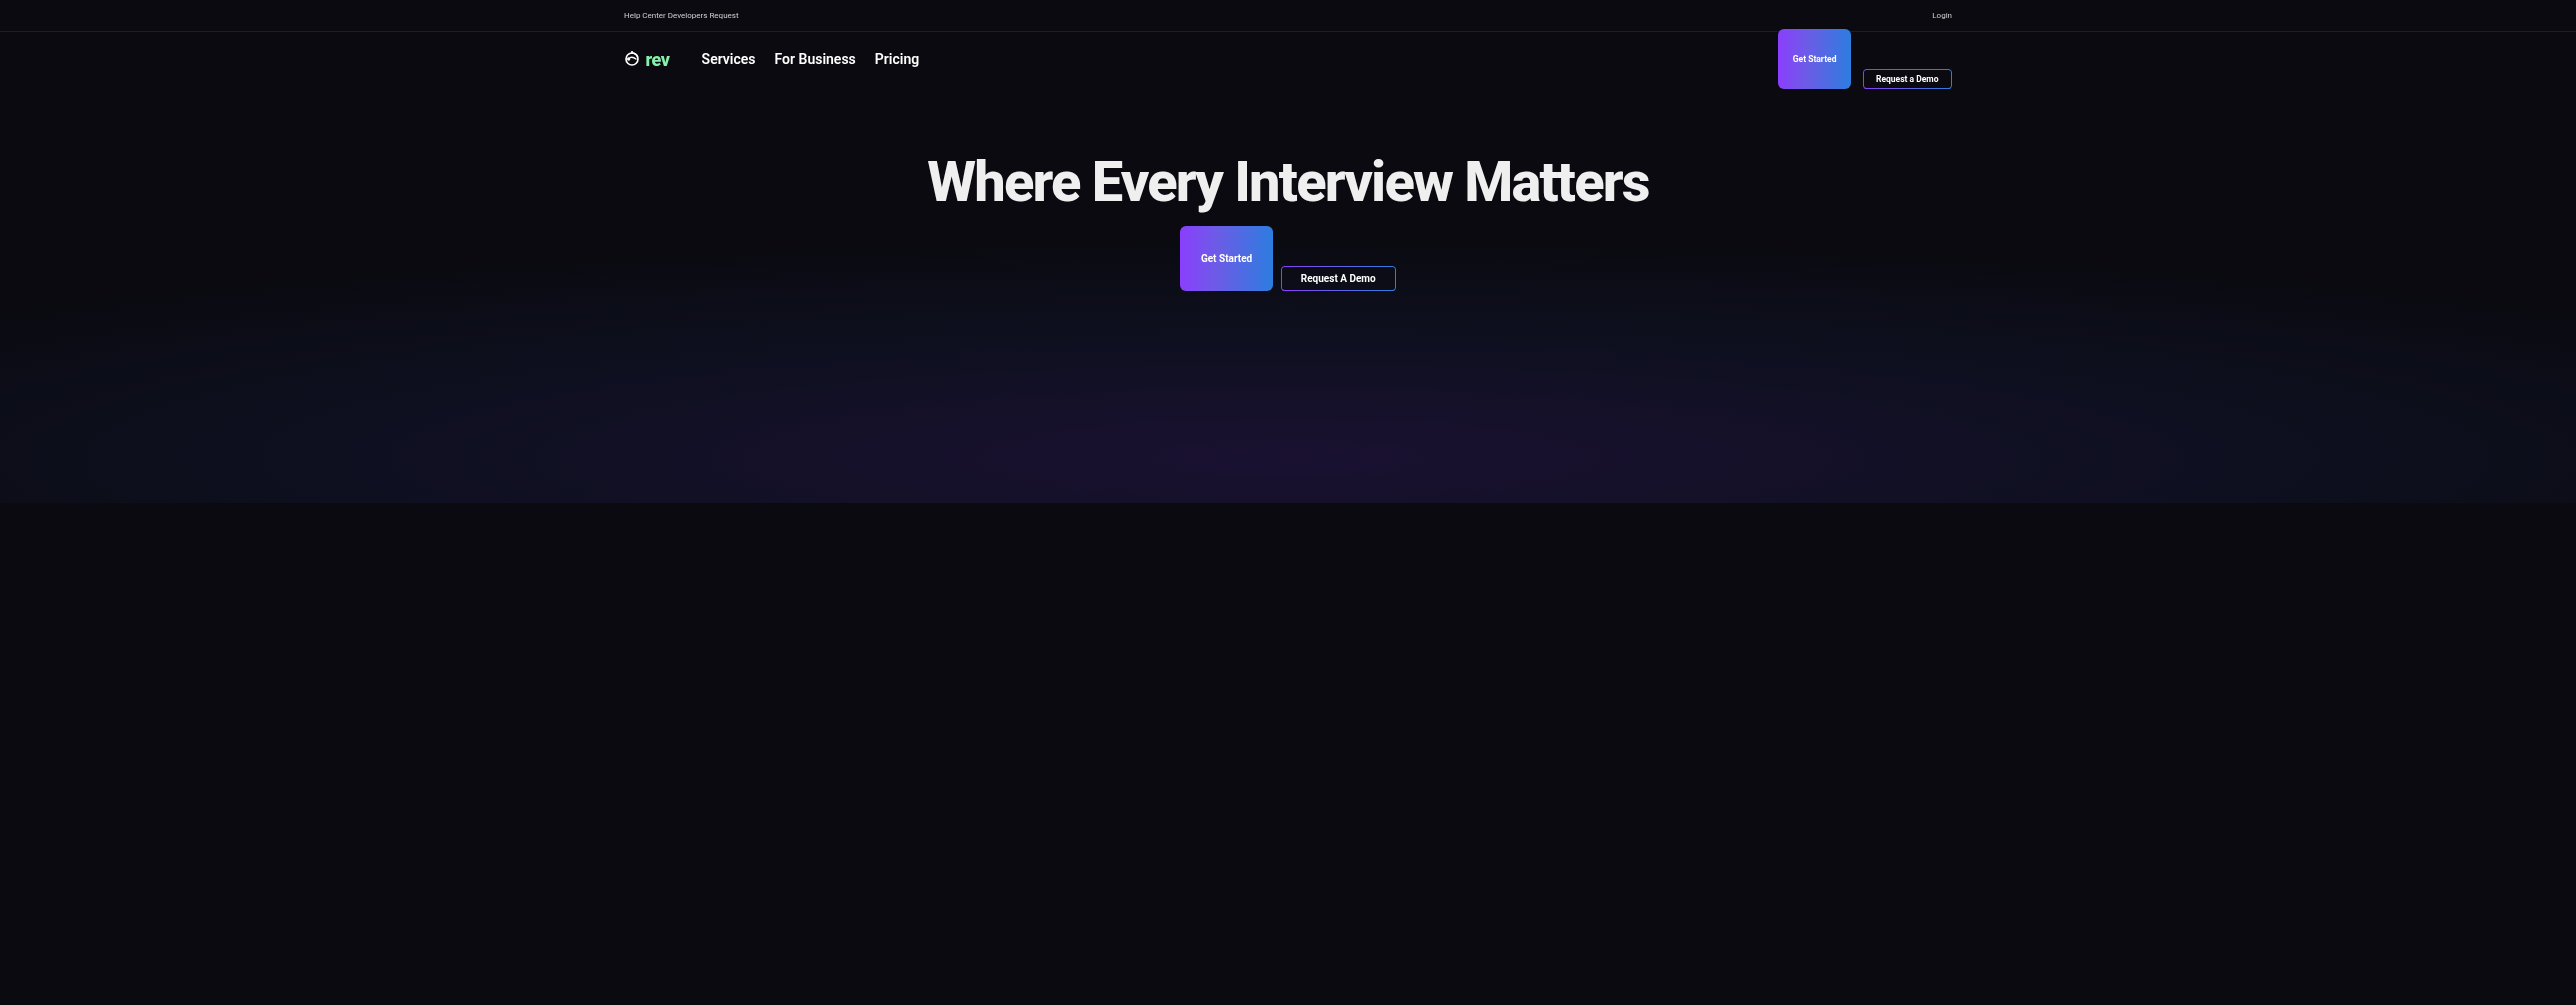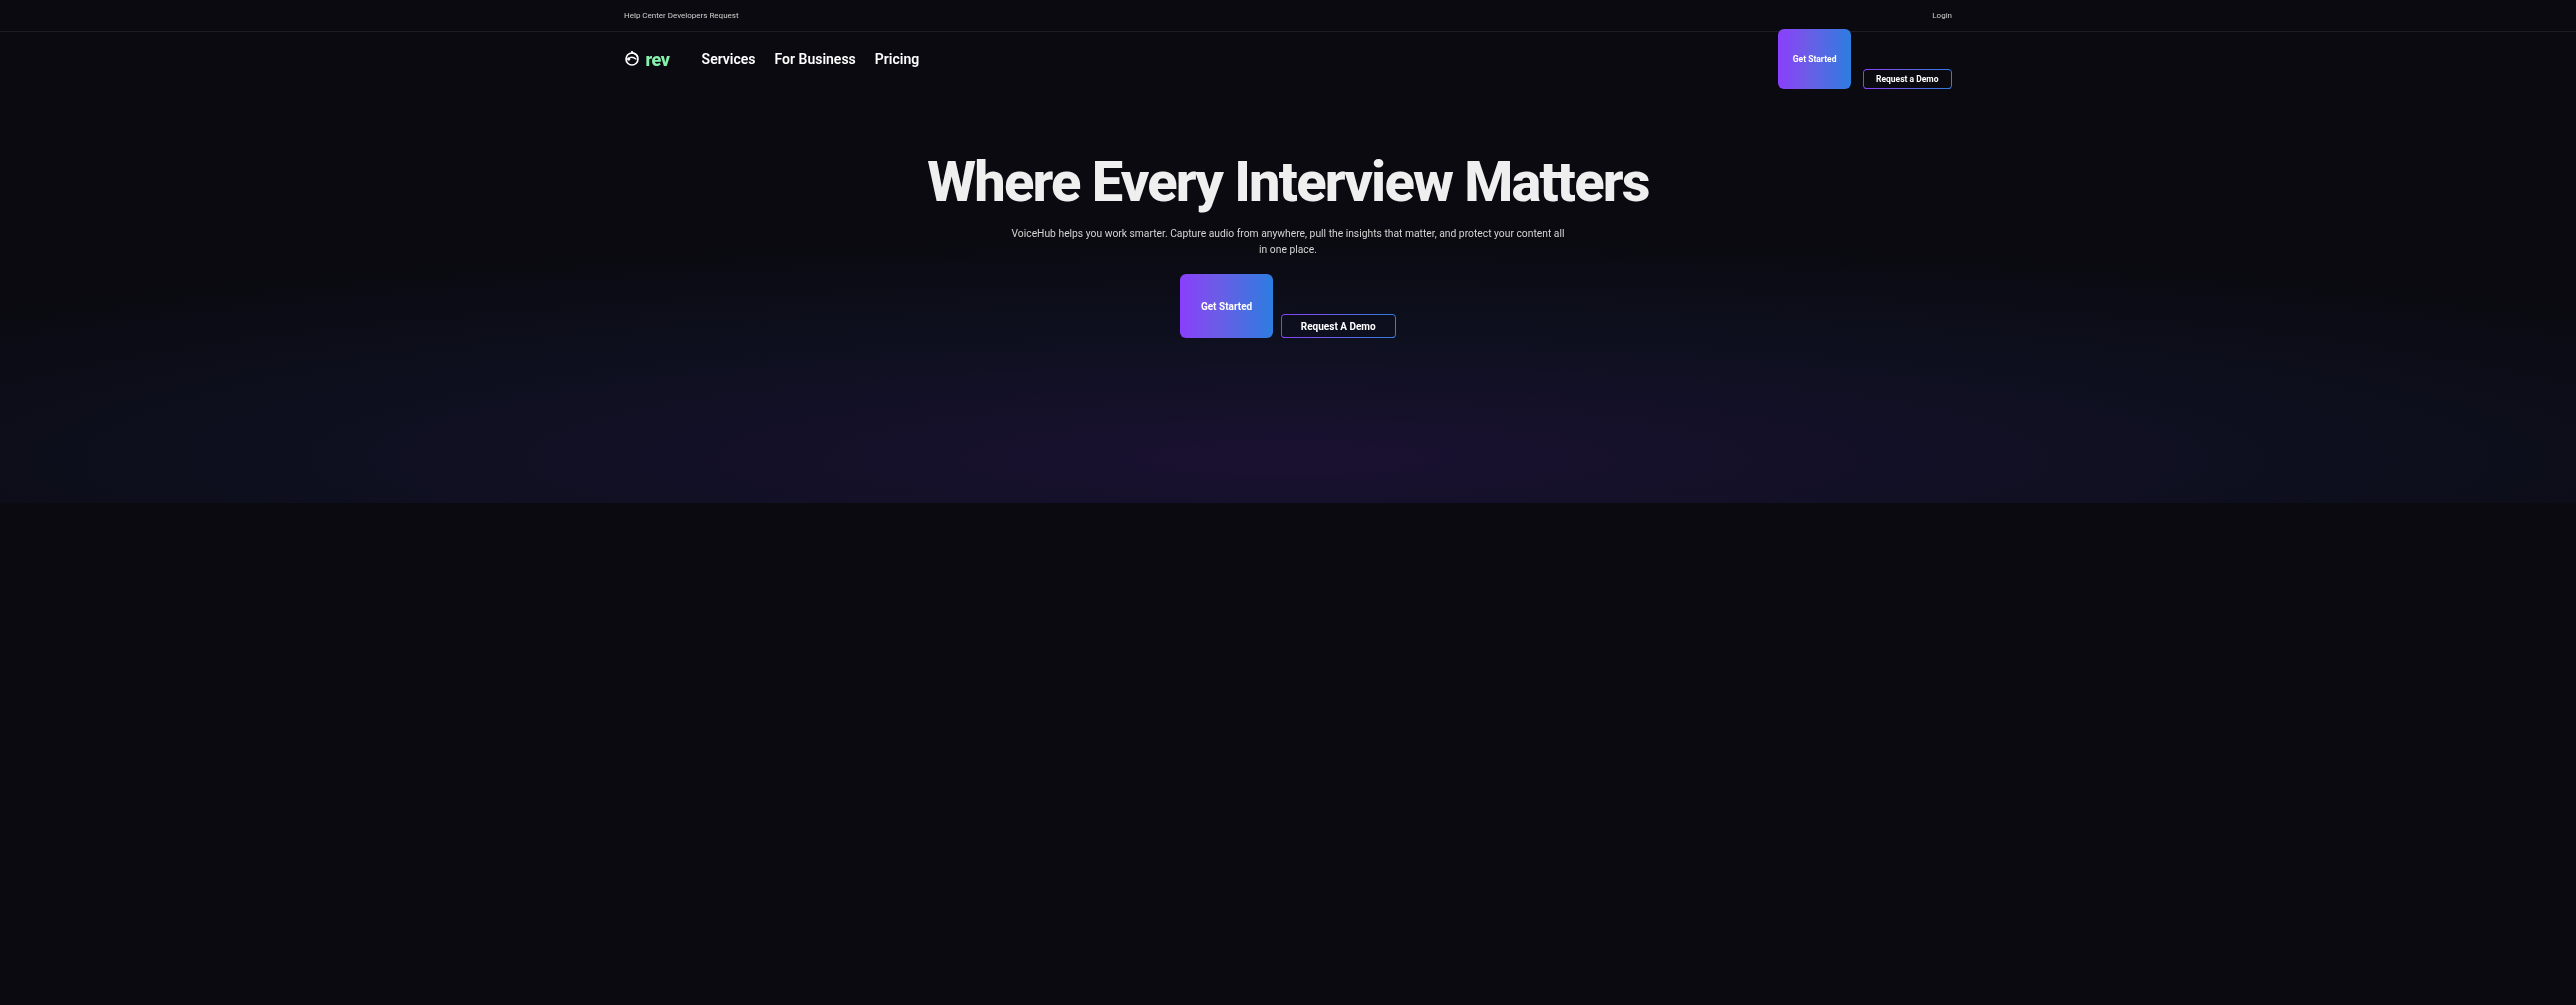--- a/index.html
+++ b/index.html
@@ -226,19 +226,18 @@
     </div>
     <div class="nav-right">
       <button class="btn btn-gradient">Get Started</button>
       <button class="btn btn-outline">Request a Demo</button>
     </div>
   </div>
 </nav>
 
 <section class="hero">
   <h1>Where Every Interview Matters</h1>
-  <p class="hero-sub">VoiceHub helps you work smarter. Capture audio from anywhere, pull the insights that matter, and protect your content all in one place.</p>
   <div class="hero-ctas">
     <button class="btn btn-gradient">Get Started</button>
     <button class="btn btn-outline">Request A Demo</button>
   </div>
 </section>
 
 
 </body></html>

